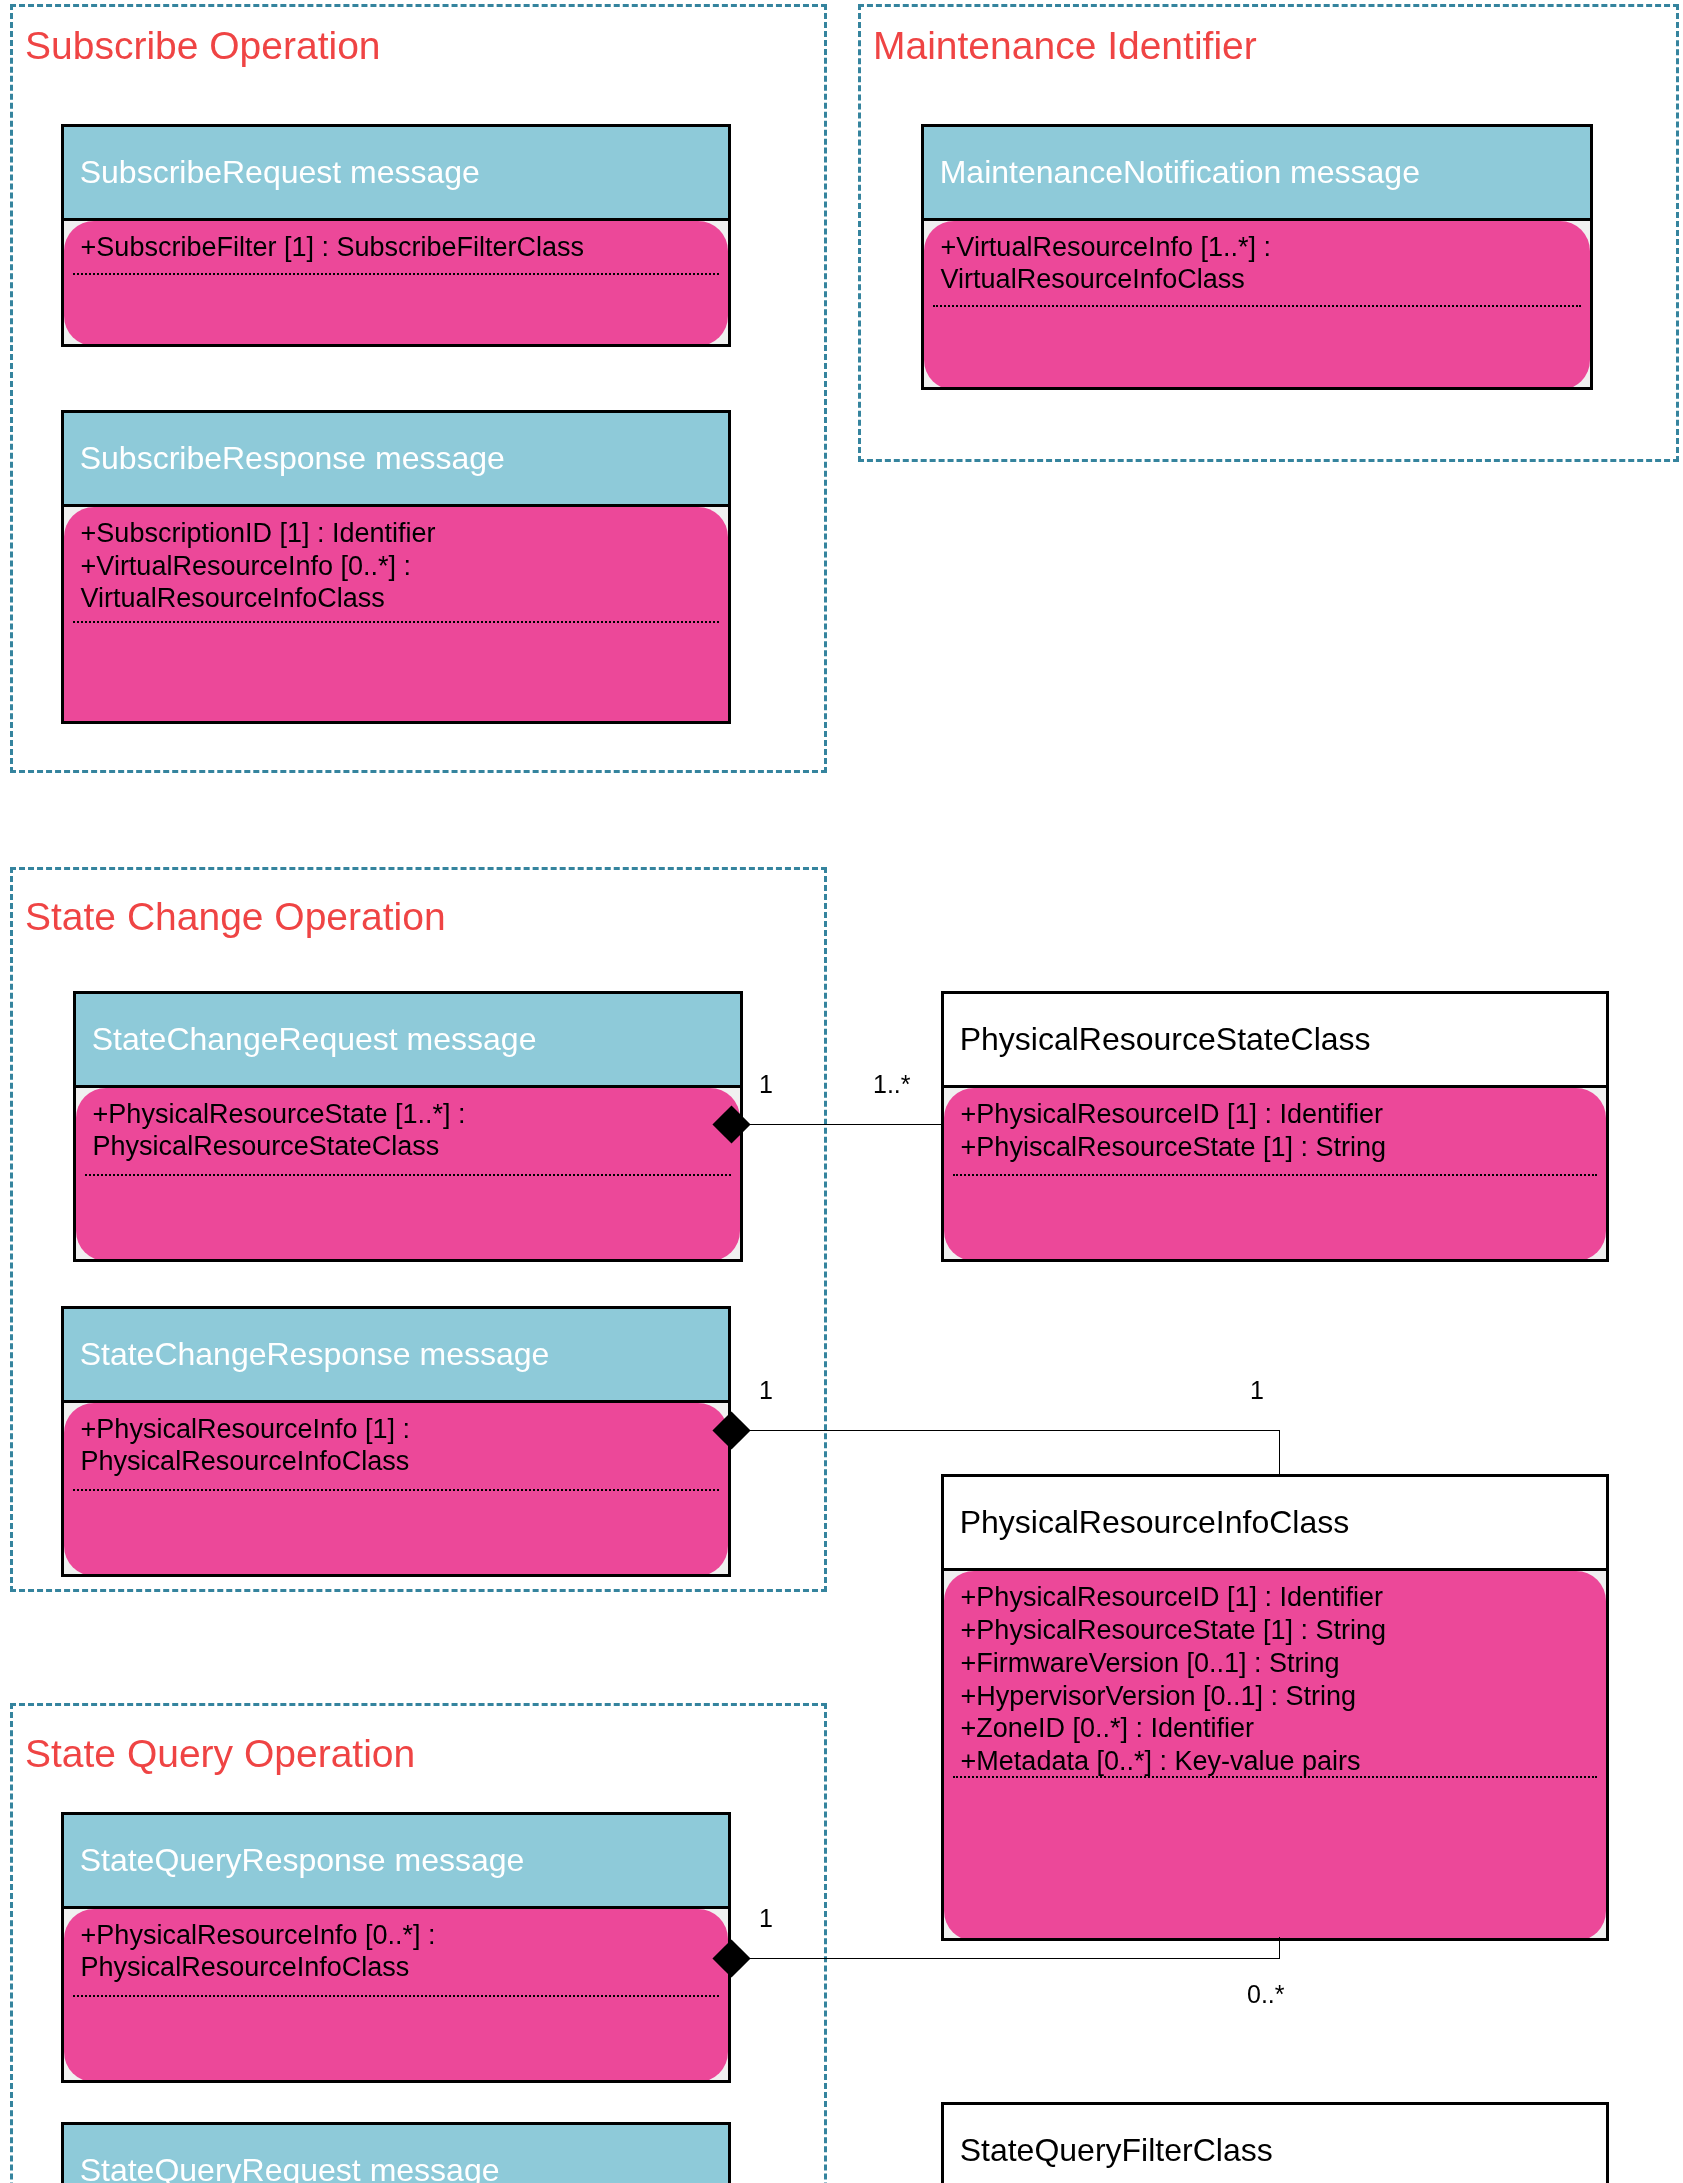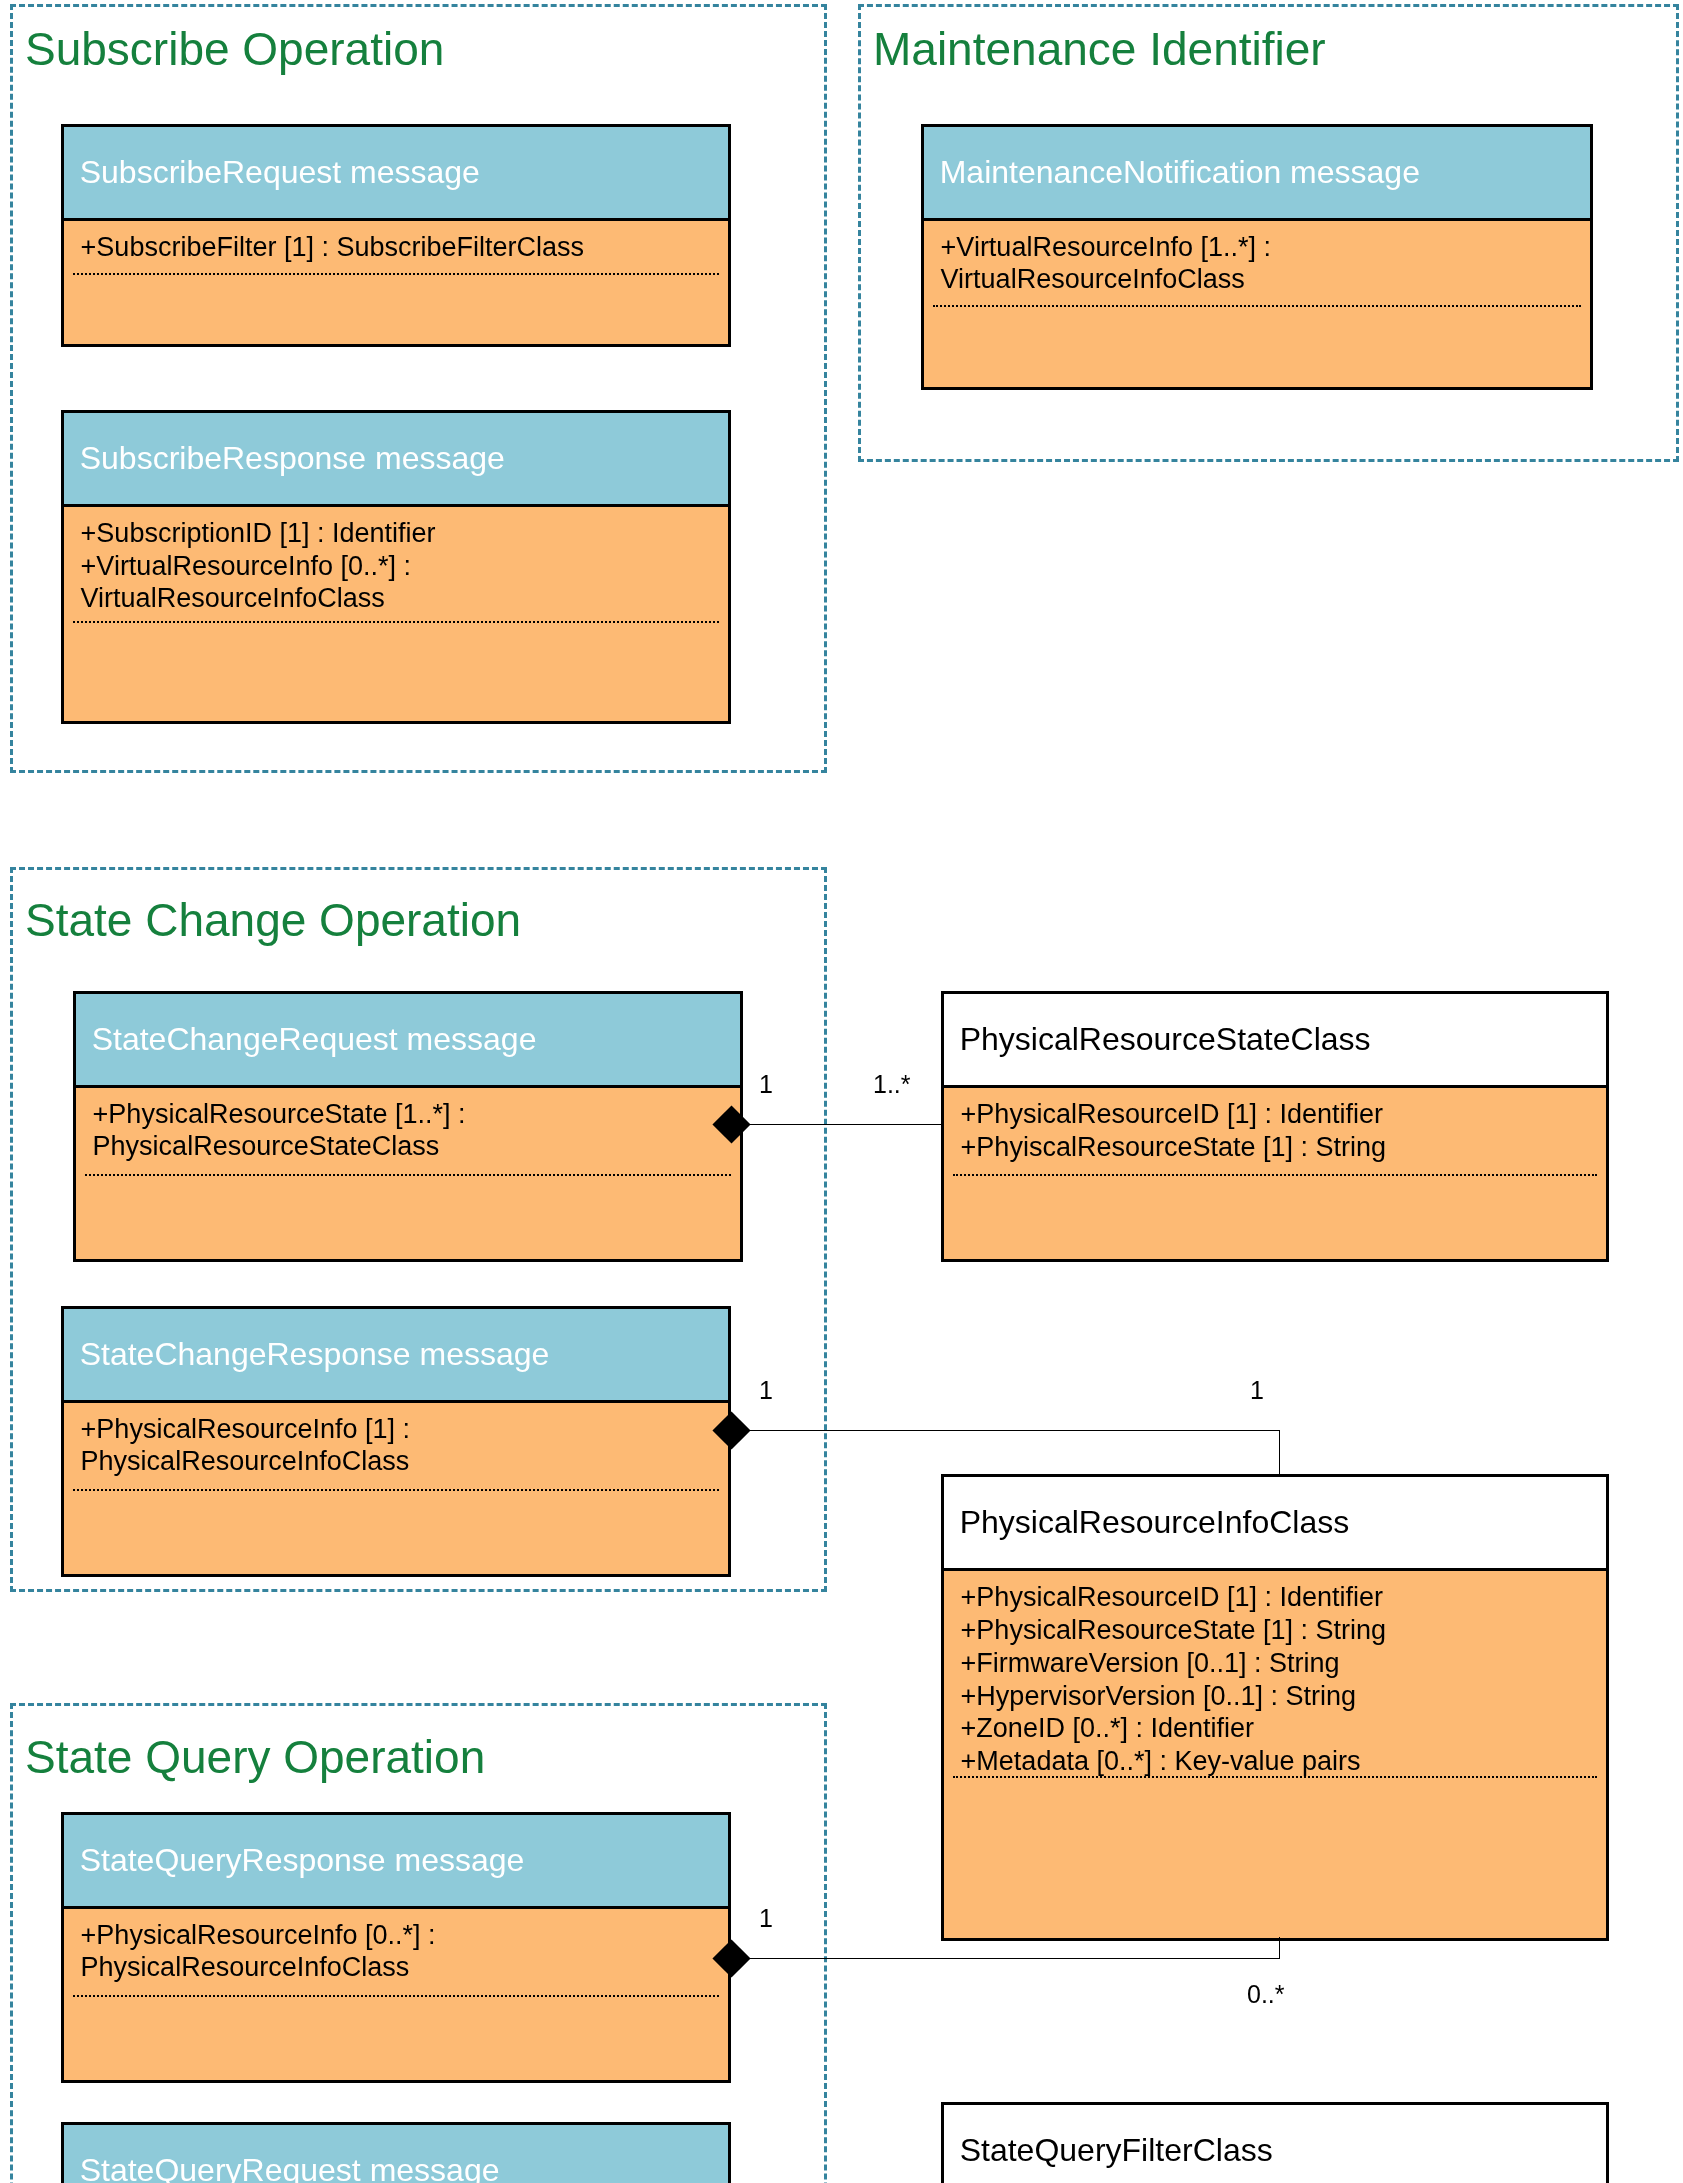--- a/index.html
+++ b/index.html
@@ -20,22 +20,22 @@
 
   
   .pkg {
     position: absolute;
     border: 3.1px dashed #35849E;
     box-sizing: border-box;
     background: transparent;
   }
   .pkg-title {
     position: absolute;
-    color: #15803d;
-    font-size: 46px;
+    color: #ef4444;
+    font-size: 39px;
     line-height: 1;
     white-space: nowrap;
     font-family: "Liberation Sans", sans-serif;
   }
 
   
   .uml {
     position: absolute;
     box-sizing: border-box;
     border: 3.5px solid #000000;
@@ -55,23 +55,24 @@
   .uml-header.msg {
     background: #8ECAD9;
     color: #FFFFFF;
   }
   .uml-header.plain {
     background: #FFFFFF;
     color: #000000;
   }
   .uml-body {
     box-sizing: border-box;
-    background: #fdba74;
+    background: #ec4899;
     padding: 11.4px 16.6px 0 16.6px;
     position: relative;
+    border-radius: 30px;
   }
   .attr {
     font-size: 27px;
     line-height: 1.18;
     color: #000000;
     white-space: pre-wrap;
     margin: 0 0 0.9px 0;
   }
   .compartment-rule {
     position: absolute;

